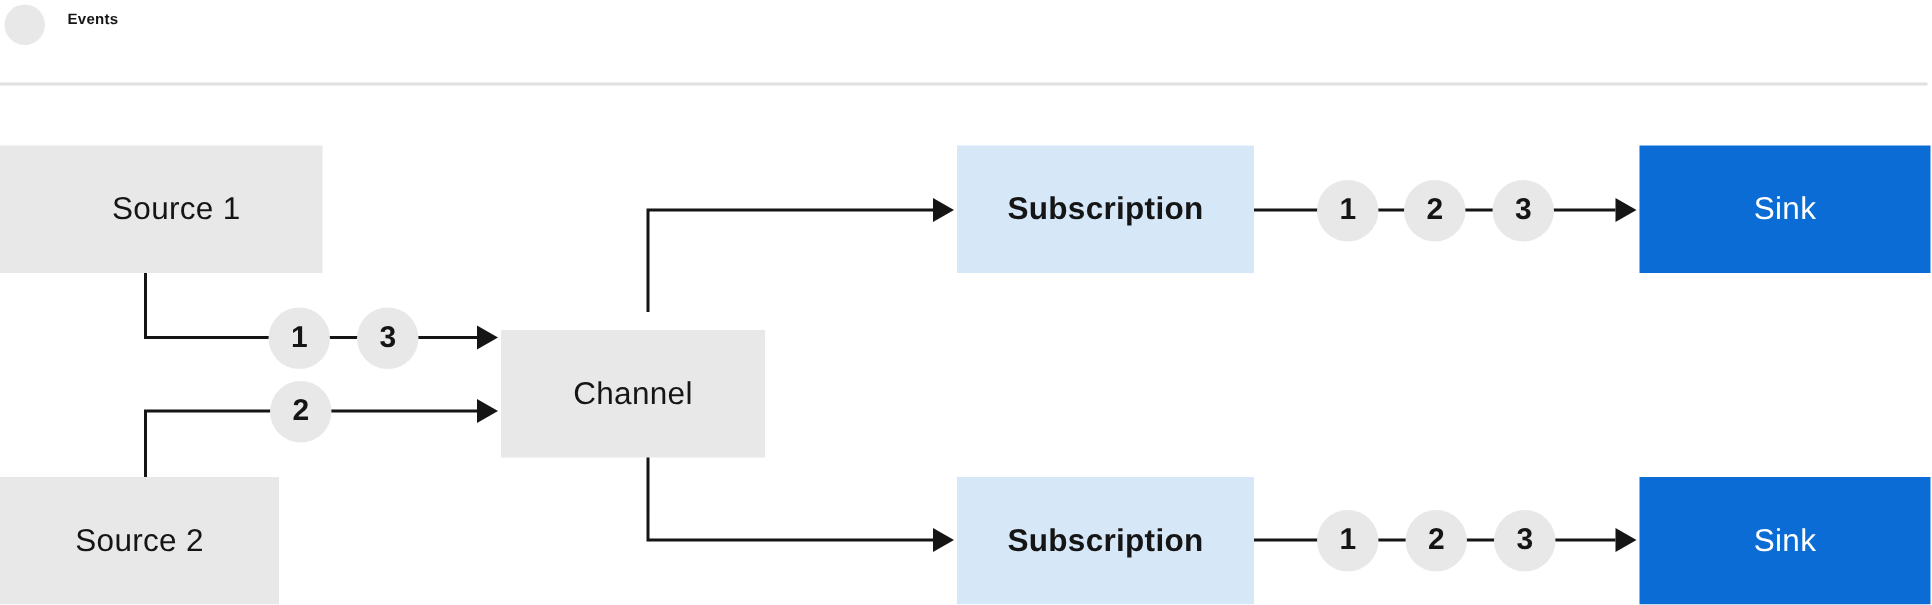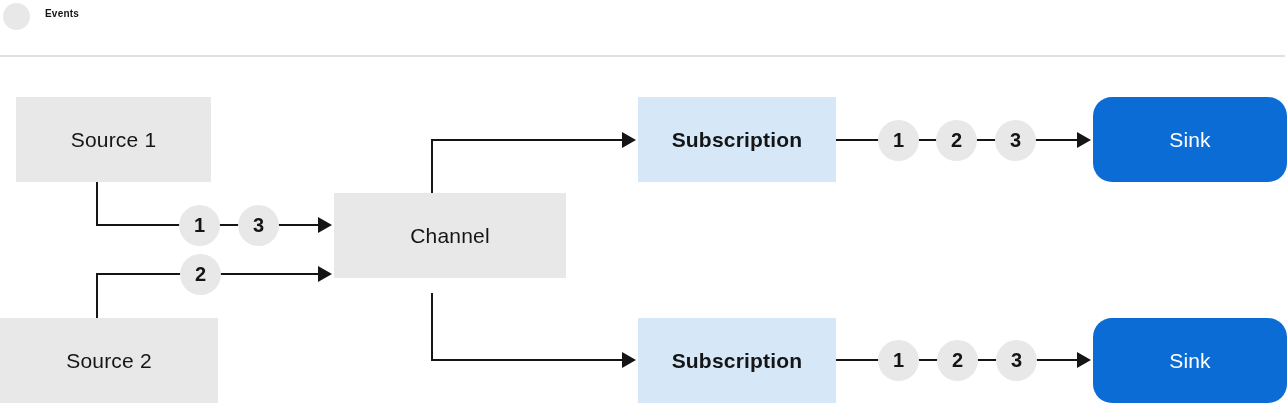--- a/index.html
+++ b/index.html
@@ -38,24 +38,24 @@
   svg.wires{position:absolute;left:0;top:0;pointer-events:none;}
   .connector{stroke:var(--line);stroke-width:2;fill:none;}
   .arrowhead{fill:var(--line);stroke:none;}
   
   .node{
     position:absolute;display:flex;align-items:center;justify-content:center;
     font-size:21px;letter-spacing:.2px;
   }
   .node.gray{background:var(--box-gray);color:var(--text-dark);}
   .node.lightblue{background:var(--box-light-blue);color:var(--text-dark);font-weight:bold;}
-  .node.blue{background:var(--box-blue);color:var(--text-light);border-radius:19px;}
-  .n-source1{left:16px;top:97px;width:195px;height:85px;}
-  .n-source2{left:0;top:318px;width:218px;height:85px;}
-  .n-channel{left:334px;top:193px;width:232px;height:85px;}
+  .node.blue{background:var(--box-blue);color:var(--text-light);}
+  .n-source1{left:0;top:97px;width:195px;height:85px;padding-left:20px;}
+  .n-source2{left:0;top:318px;width:186px;height:85px;}
+  .n-channel{left:334px;top:220px;width:176px;height:85px;}
   .n-sub-top{left:638px;top:97px;width:198px;height:85px;}
   .n-sub-bottom{left:638px;top:318px;width:198px;height:85px;}
   .n-sink-top{left:1093px;top:97px;width:194px;height:85px;}
   .n-sink-bottom{left:1093px;top:318px;width:194px;height:85px;}
   
   .event-circle{
     position:absolute;width:41px;height:41px;border-radius:50%;
     background:var(--event-circle-fill);
     display:flex;align-items:center;justify-content:center;
     font-size:20px;font-weight:bold;color:var(--text-dark);

